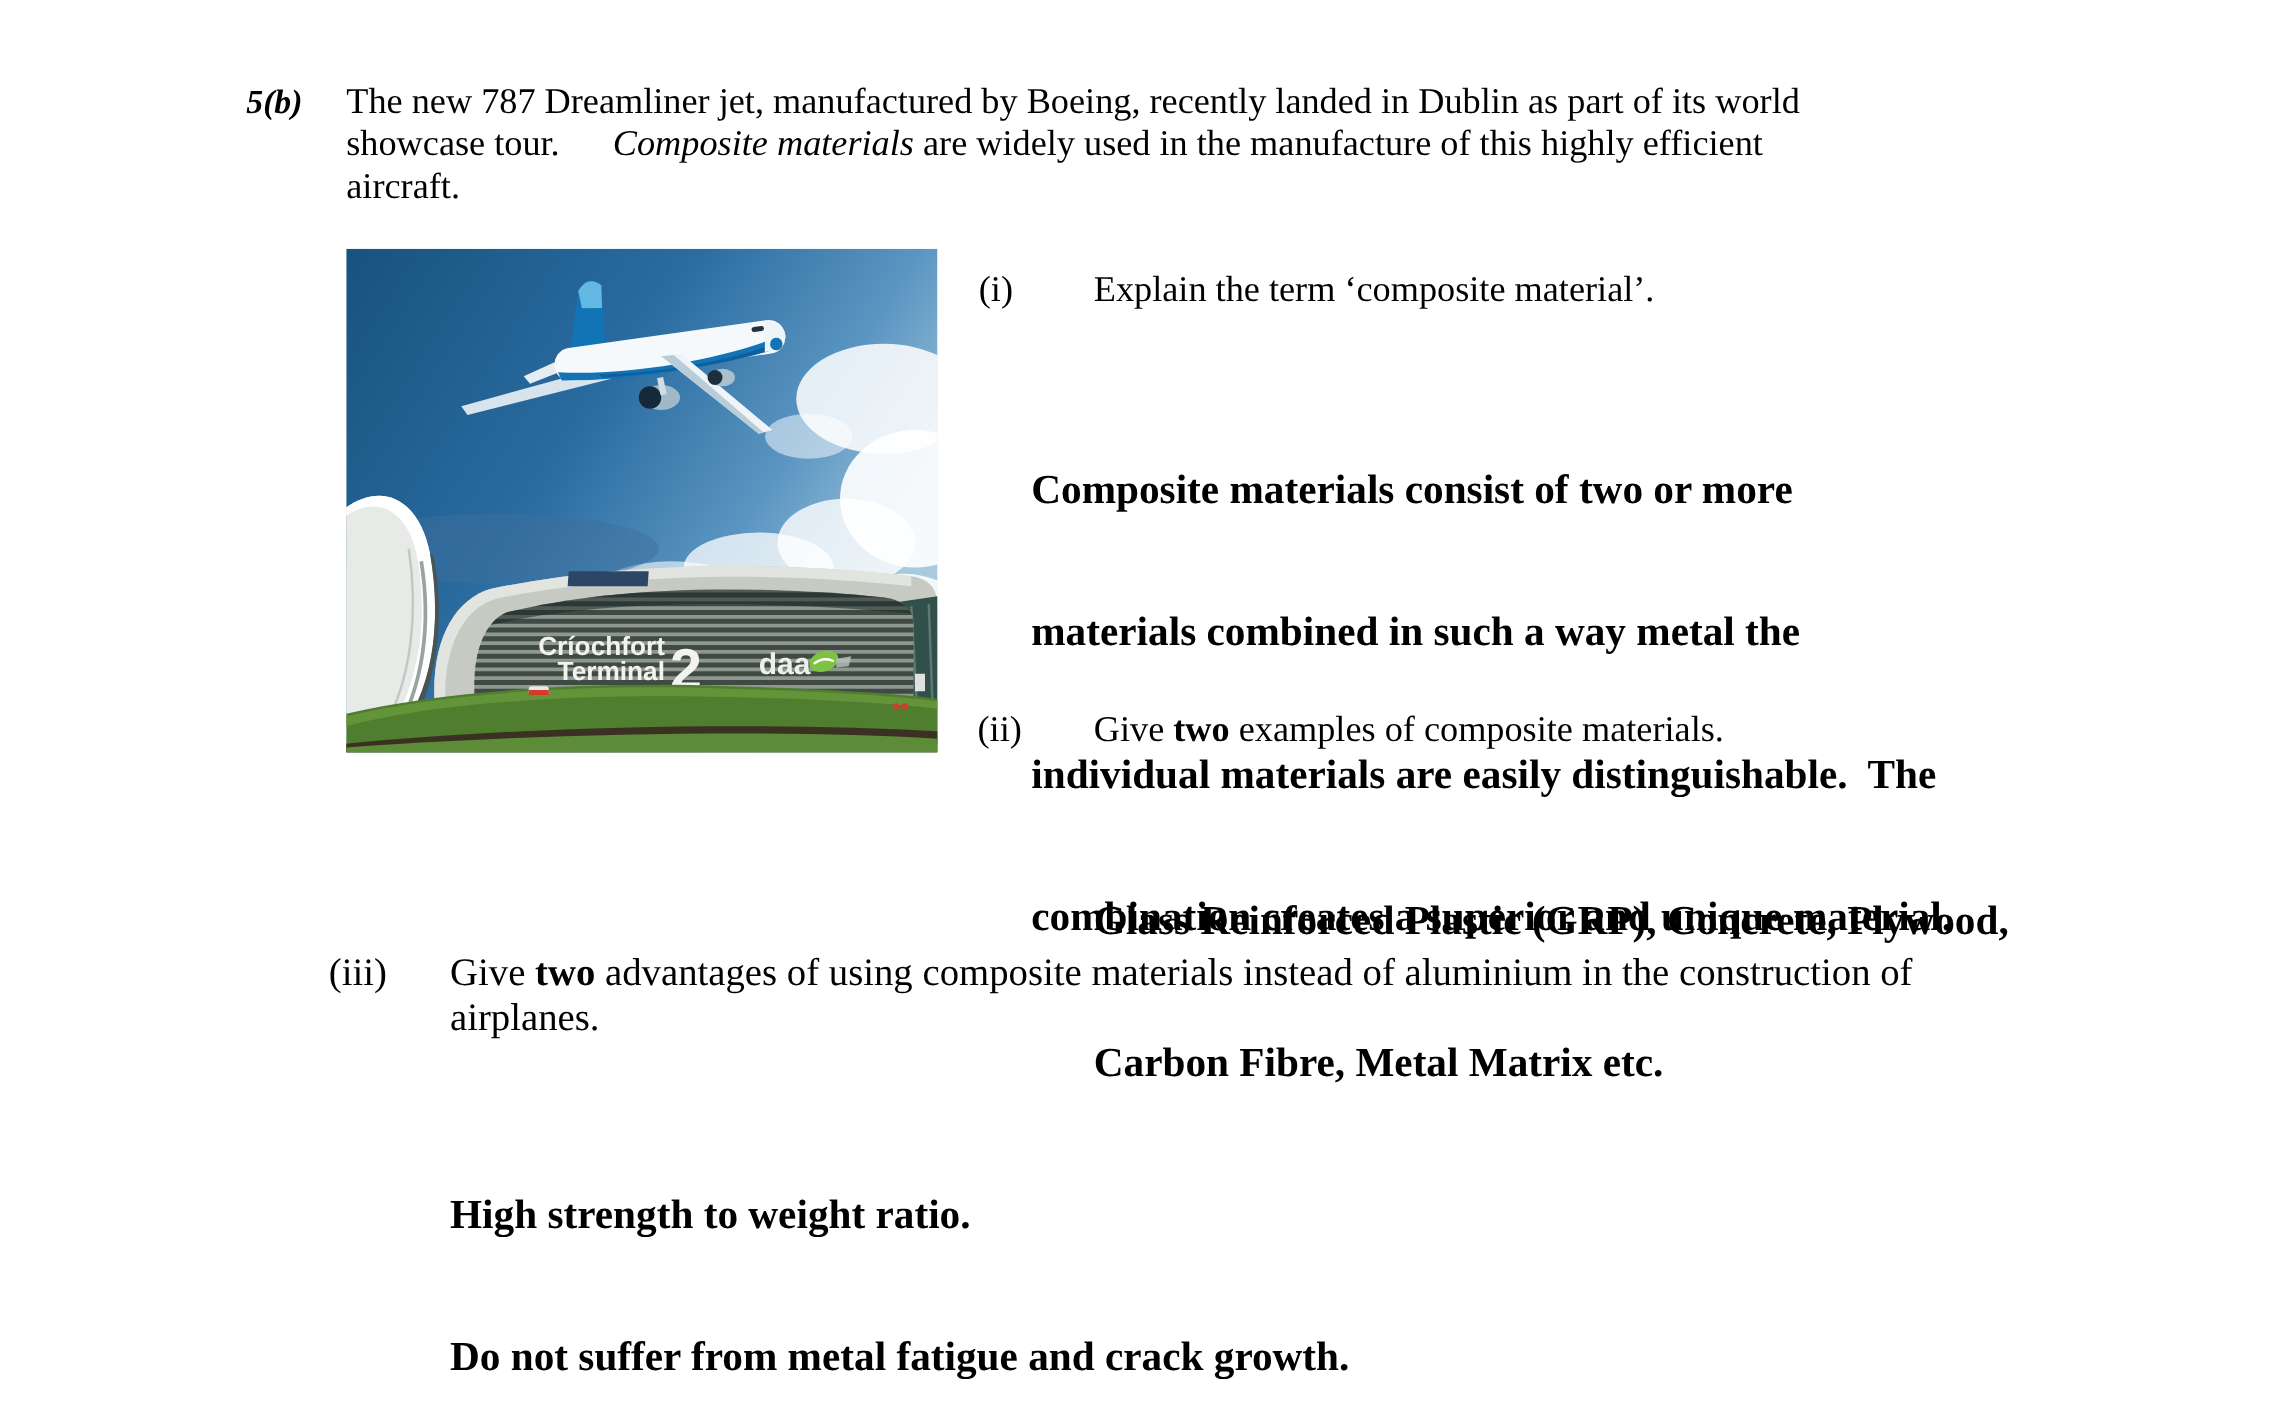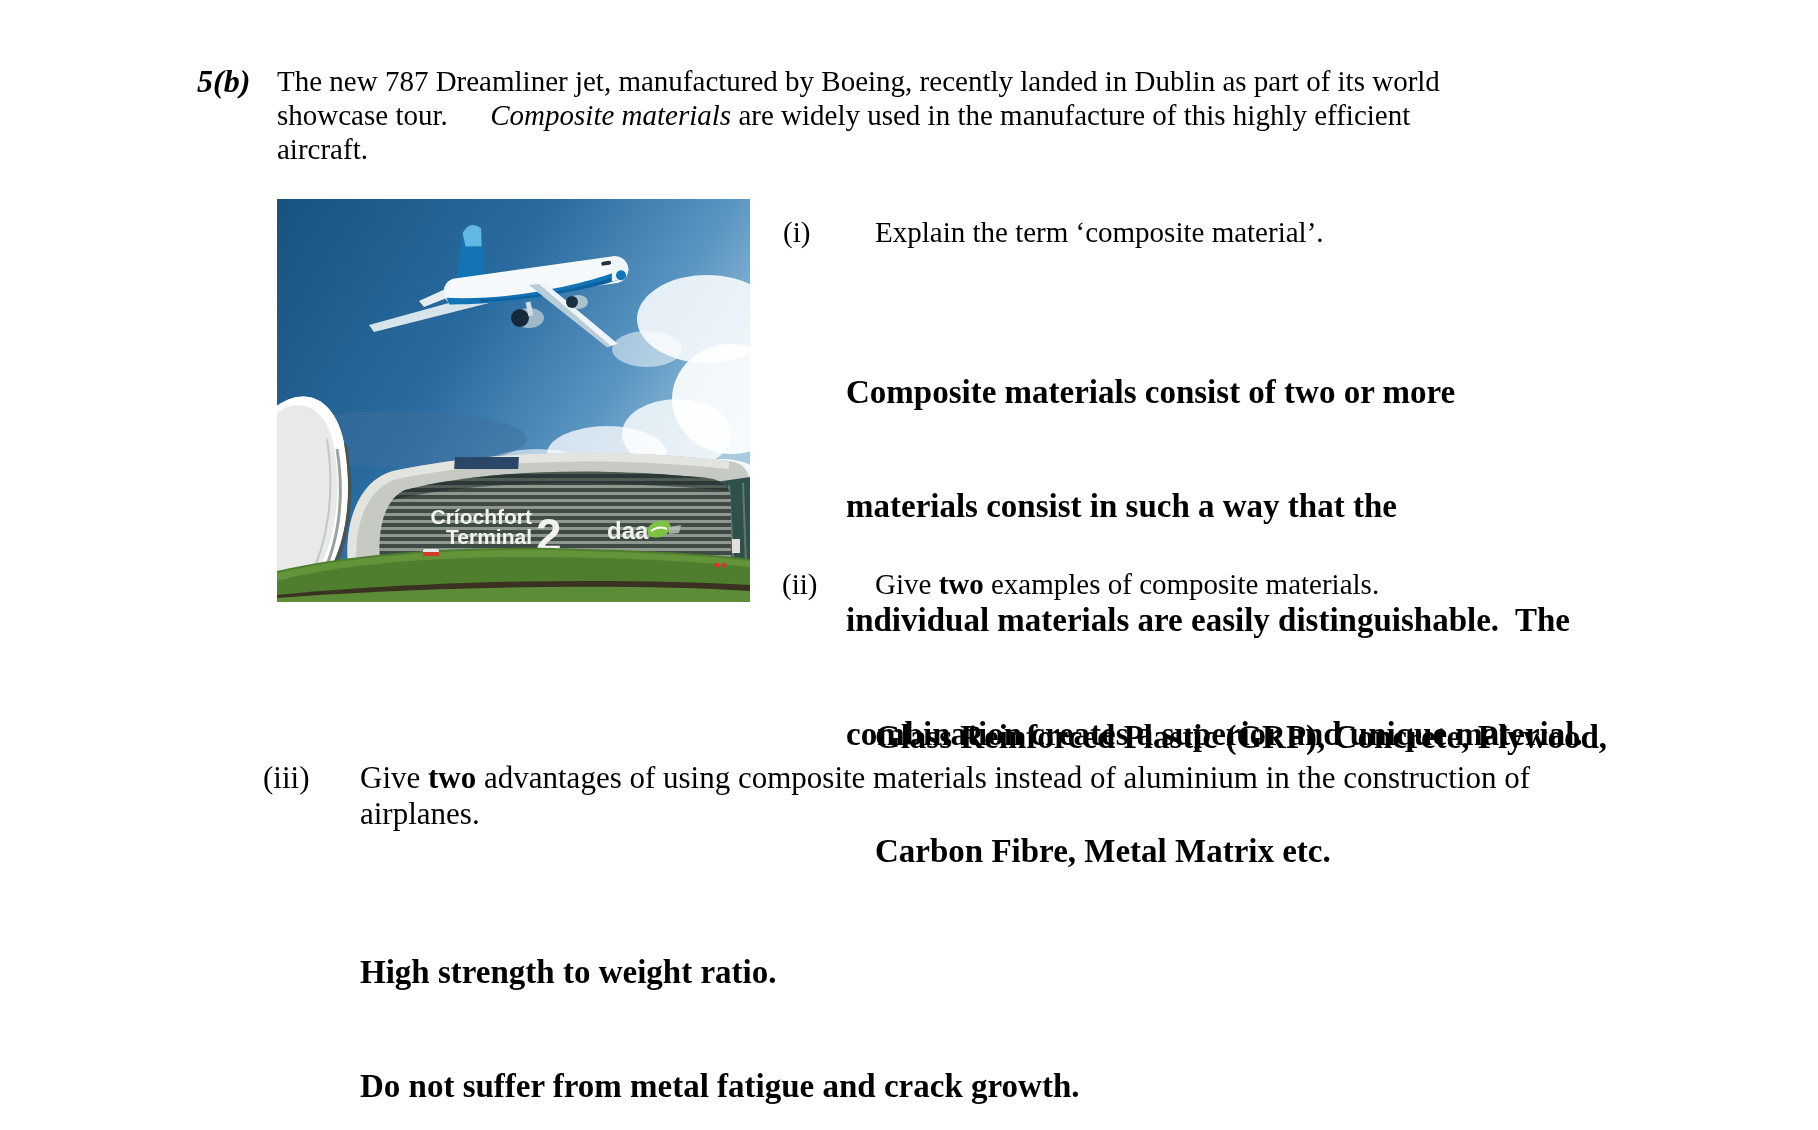--- a/index.html
+++ b/index.html
@@ -7,31 +7,31 @@
     width:1818px;height:1130px;
     background:#ffffff;
     font-family:"Liberation Serif","DejaVu Serif",serif;
     color:#000;
     position:relative;
     overflow:hidden;
   }
   .abs{position:absolute;}
   .qtext{font-size:29px;line-height:34px;white-space:pre;}
   .qtext-w{font-size:31px;line-height:36px;white-space:pre;}
-  .qnum{font-size:32px;line-height:34px;}
+  .qnum{font-size:27px;line-height:34px;}
   .bold{font-weight:bold;}
   .ital{font-style:italic;margin-left:28px;}
   .ans{font-size:33px;line-height:38px;font-weight:bold;white-space:pre;}
   #intro-num{left:197px;top:64px;font-weight:bold;font-style:italic;}
   #intro-para{left:277px;top:64px;width:1400px;}
   #photo{left:277px;top:199px;width:473px;height:326px;}
   #photo svg{display:block;}
   #p1-label{left:783px;top:215px;}
   #p1-q{left:875px;top:215px;}
-  #p1-a{left:846px;top:297px;}
+  #p1-a{left:825px;top:297px;}
   #p2-label{left:782px;top:567px;}
   #p2-q{left:875px;top:567px;}
   #p2-a{left:875px;top:642px;}
   #p3-label{left:263px;top:760px;}
   #p3-q{left:360px;top:760px;width:1310px;}
   #p3-a{left:360px;top:877px;}
 </style>
 </head>
 <body>
 
@@ -182,21 +182,21 @@
         <rect x="455" y="340" width="8" height="14" fill="#dfe2dc"></rect>
       </g>
     </g>
   </svg>
 </div>
 
 <div class="abs qtext" id="p1-label">(i)</div>
 <div class="abs qtext" id="p1-q">Explain the term ‘composite material’.</div>
 <div class="abs ans" id="p1-a">
   <div>Composite materials consist of two or more</div>
-  <div>materials consist in such a way that the</div>
+  <div>materials combined in such a way metal the</div>
   <div>individual materials are easily distinguishable.  The</div>
   <div>combination creates a superior and unique material.</div>
 </div>
 
 <div class="abs qtext" id="p2-label">(ii)</div>
 <div class="abs qtext" id="p2-q"><span>Give </span><span class="bold">two</span><span> examples of composite materials.</span></div>
 <div class="abs ans" id="p2-a">
   <div>Glass Reinforced Plastic (GRP), Concrete, Plywood,</div>
   <div>Carbon Fibre, Metal Matrix etc.</div>
 </div>

